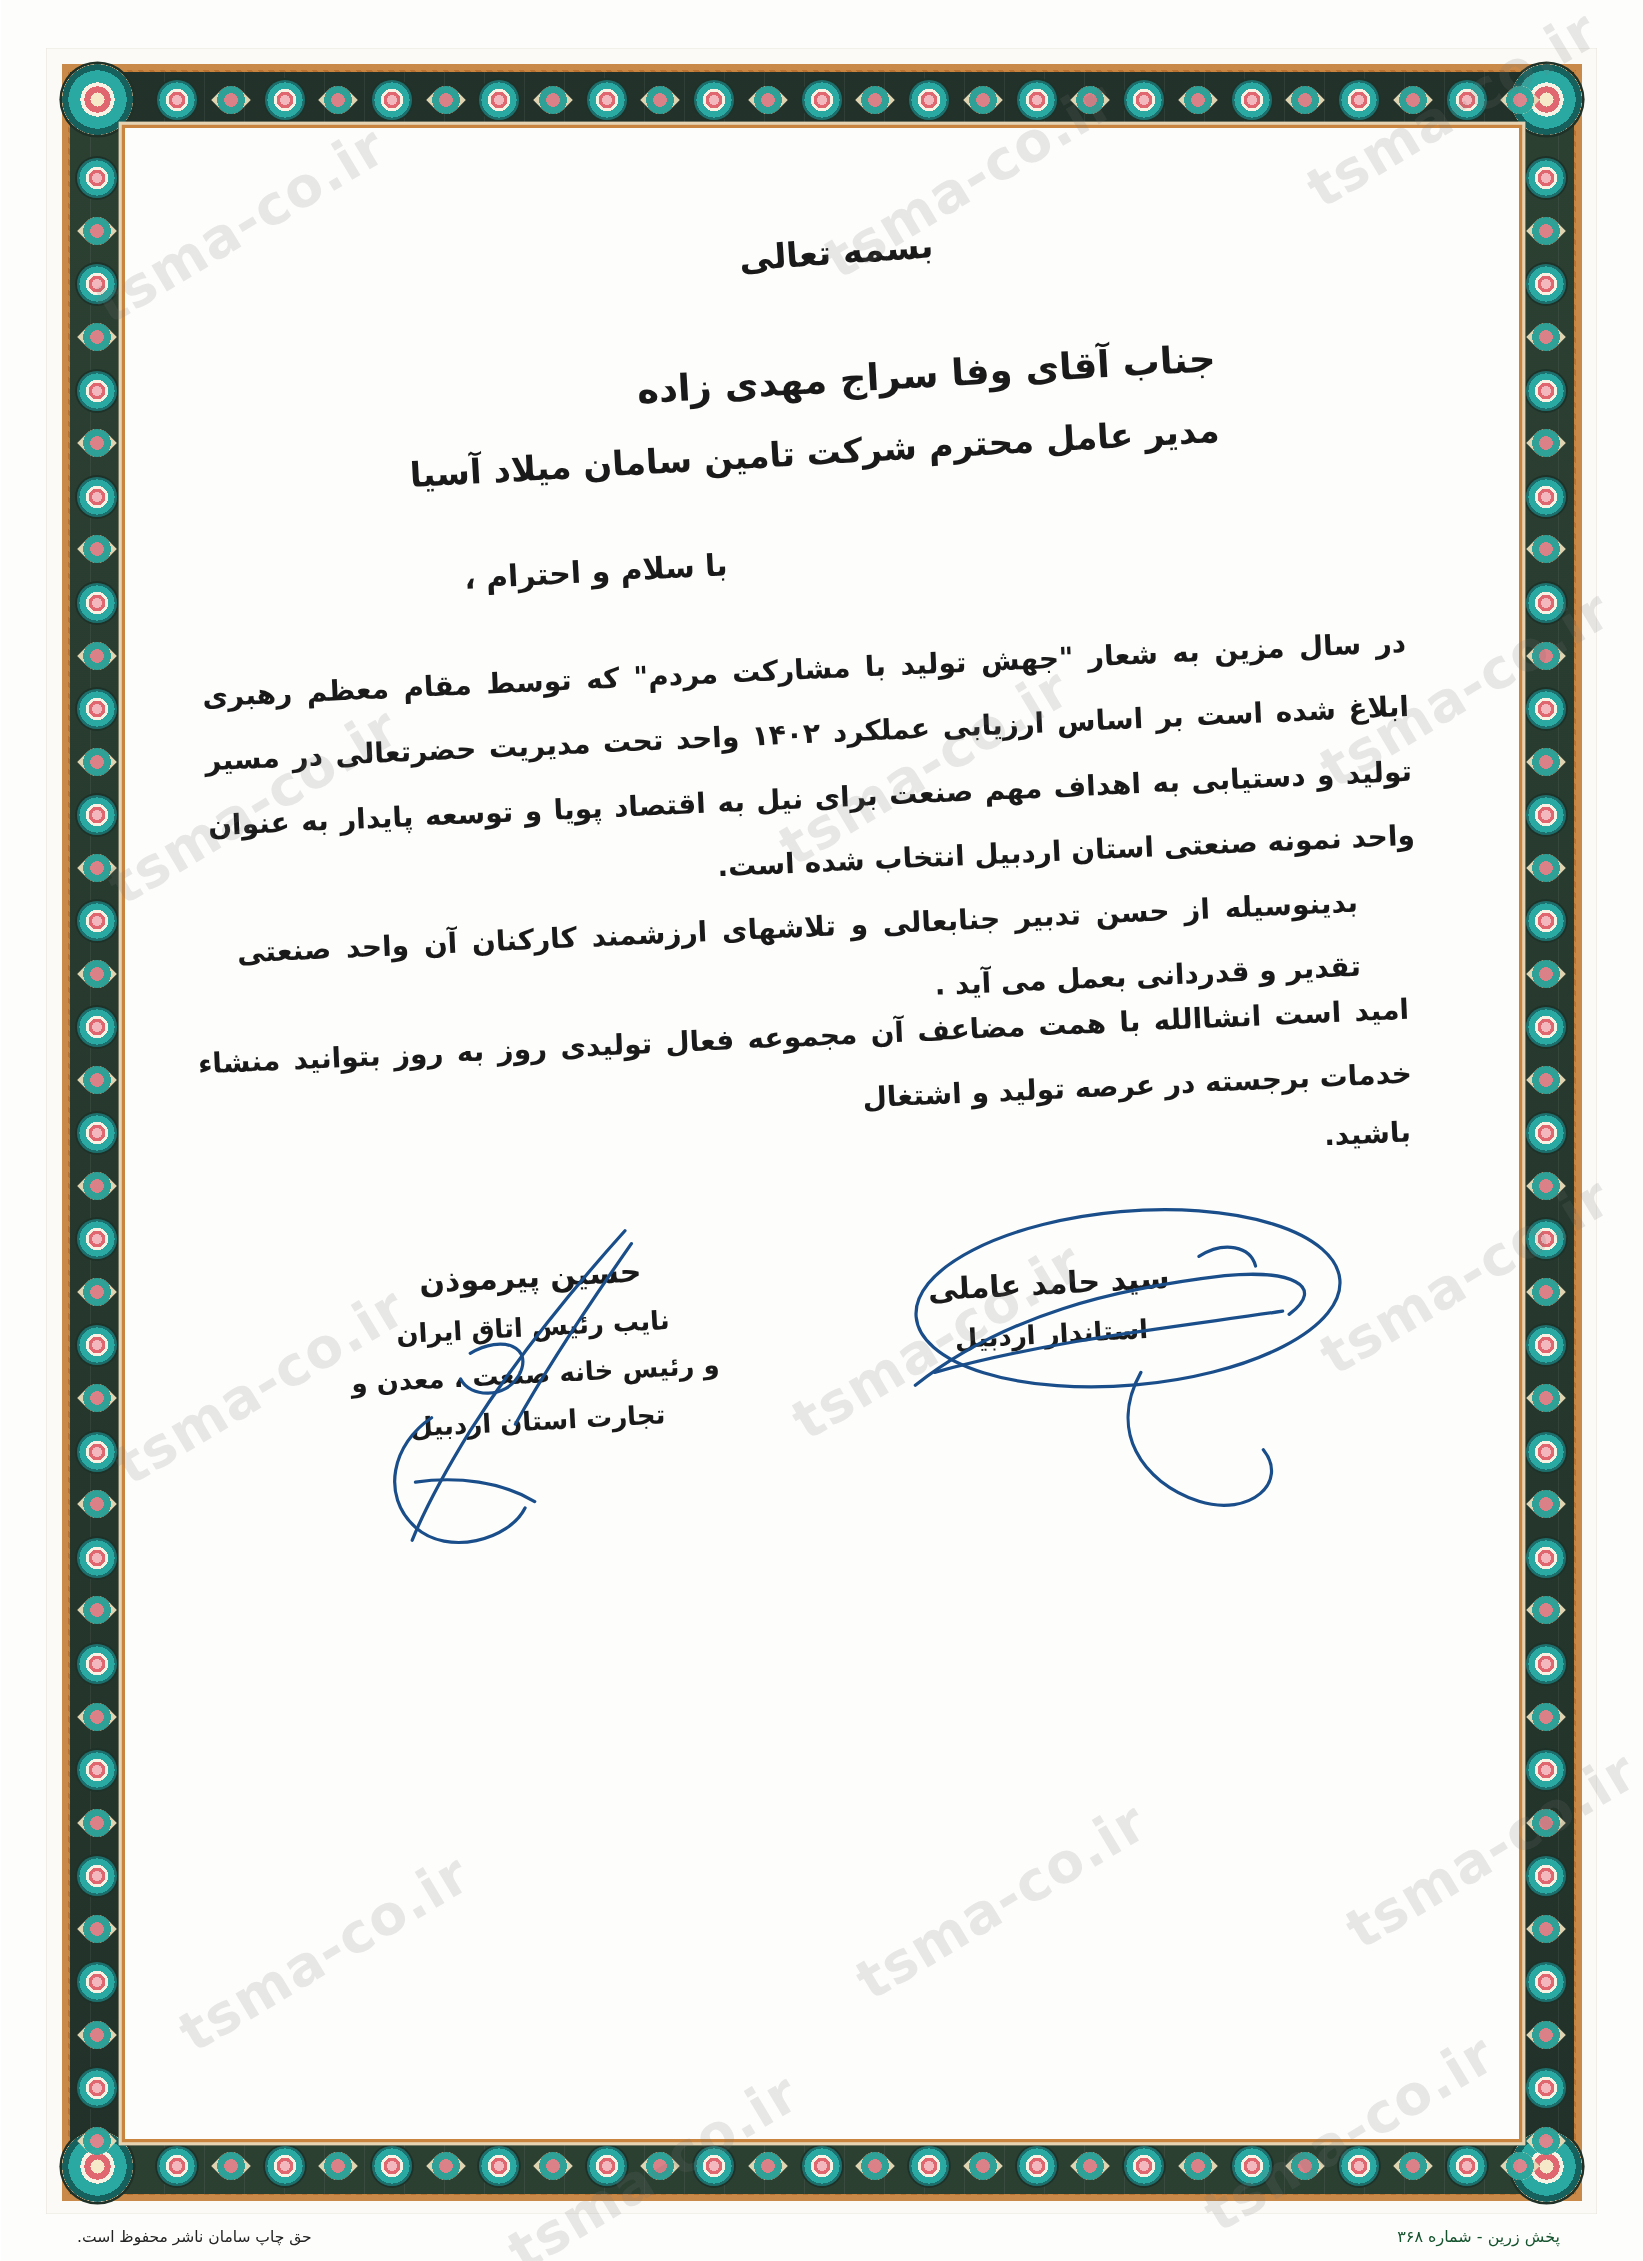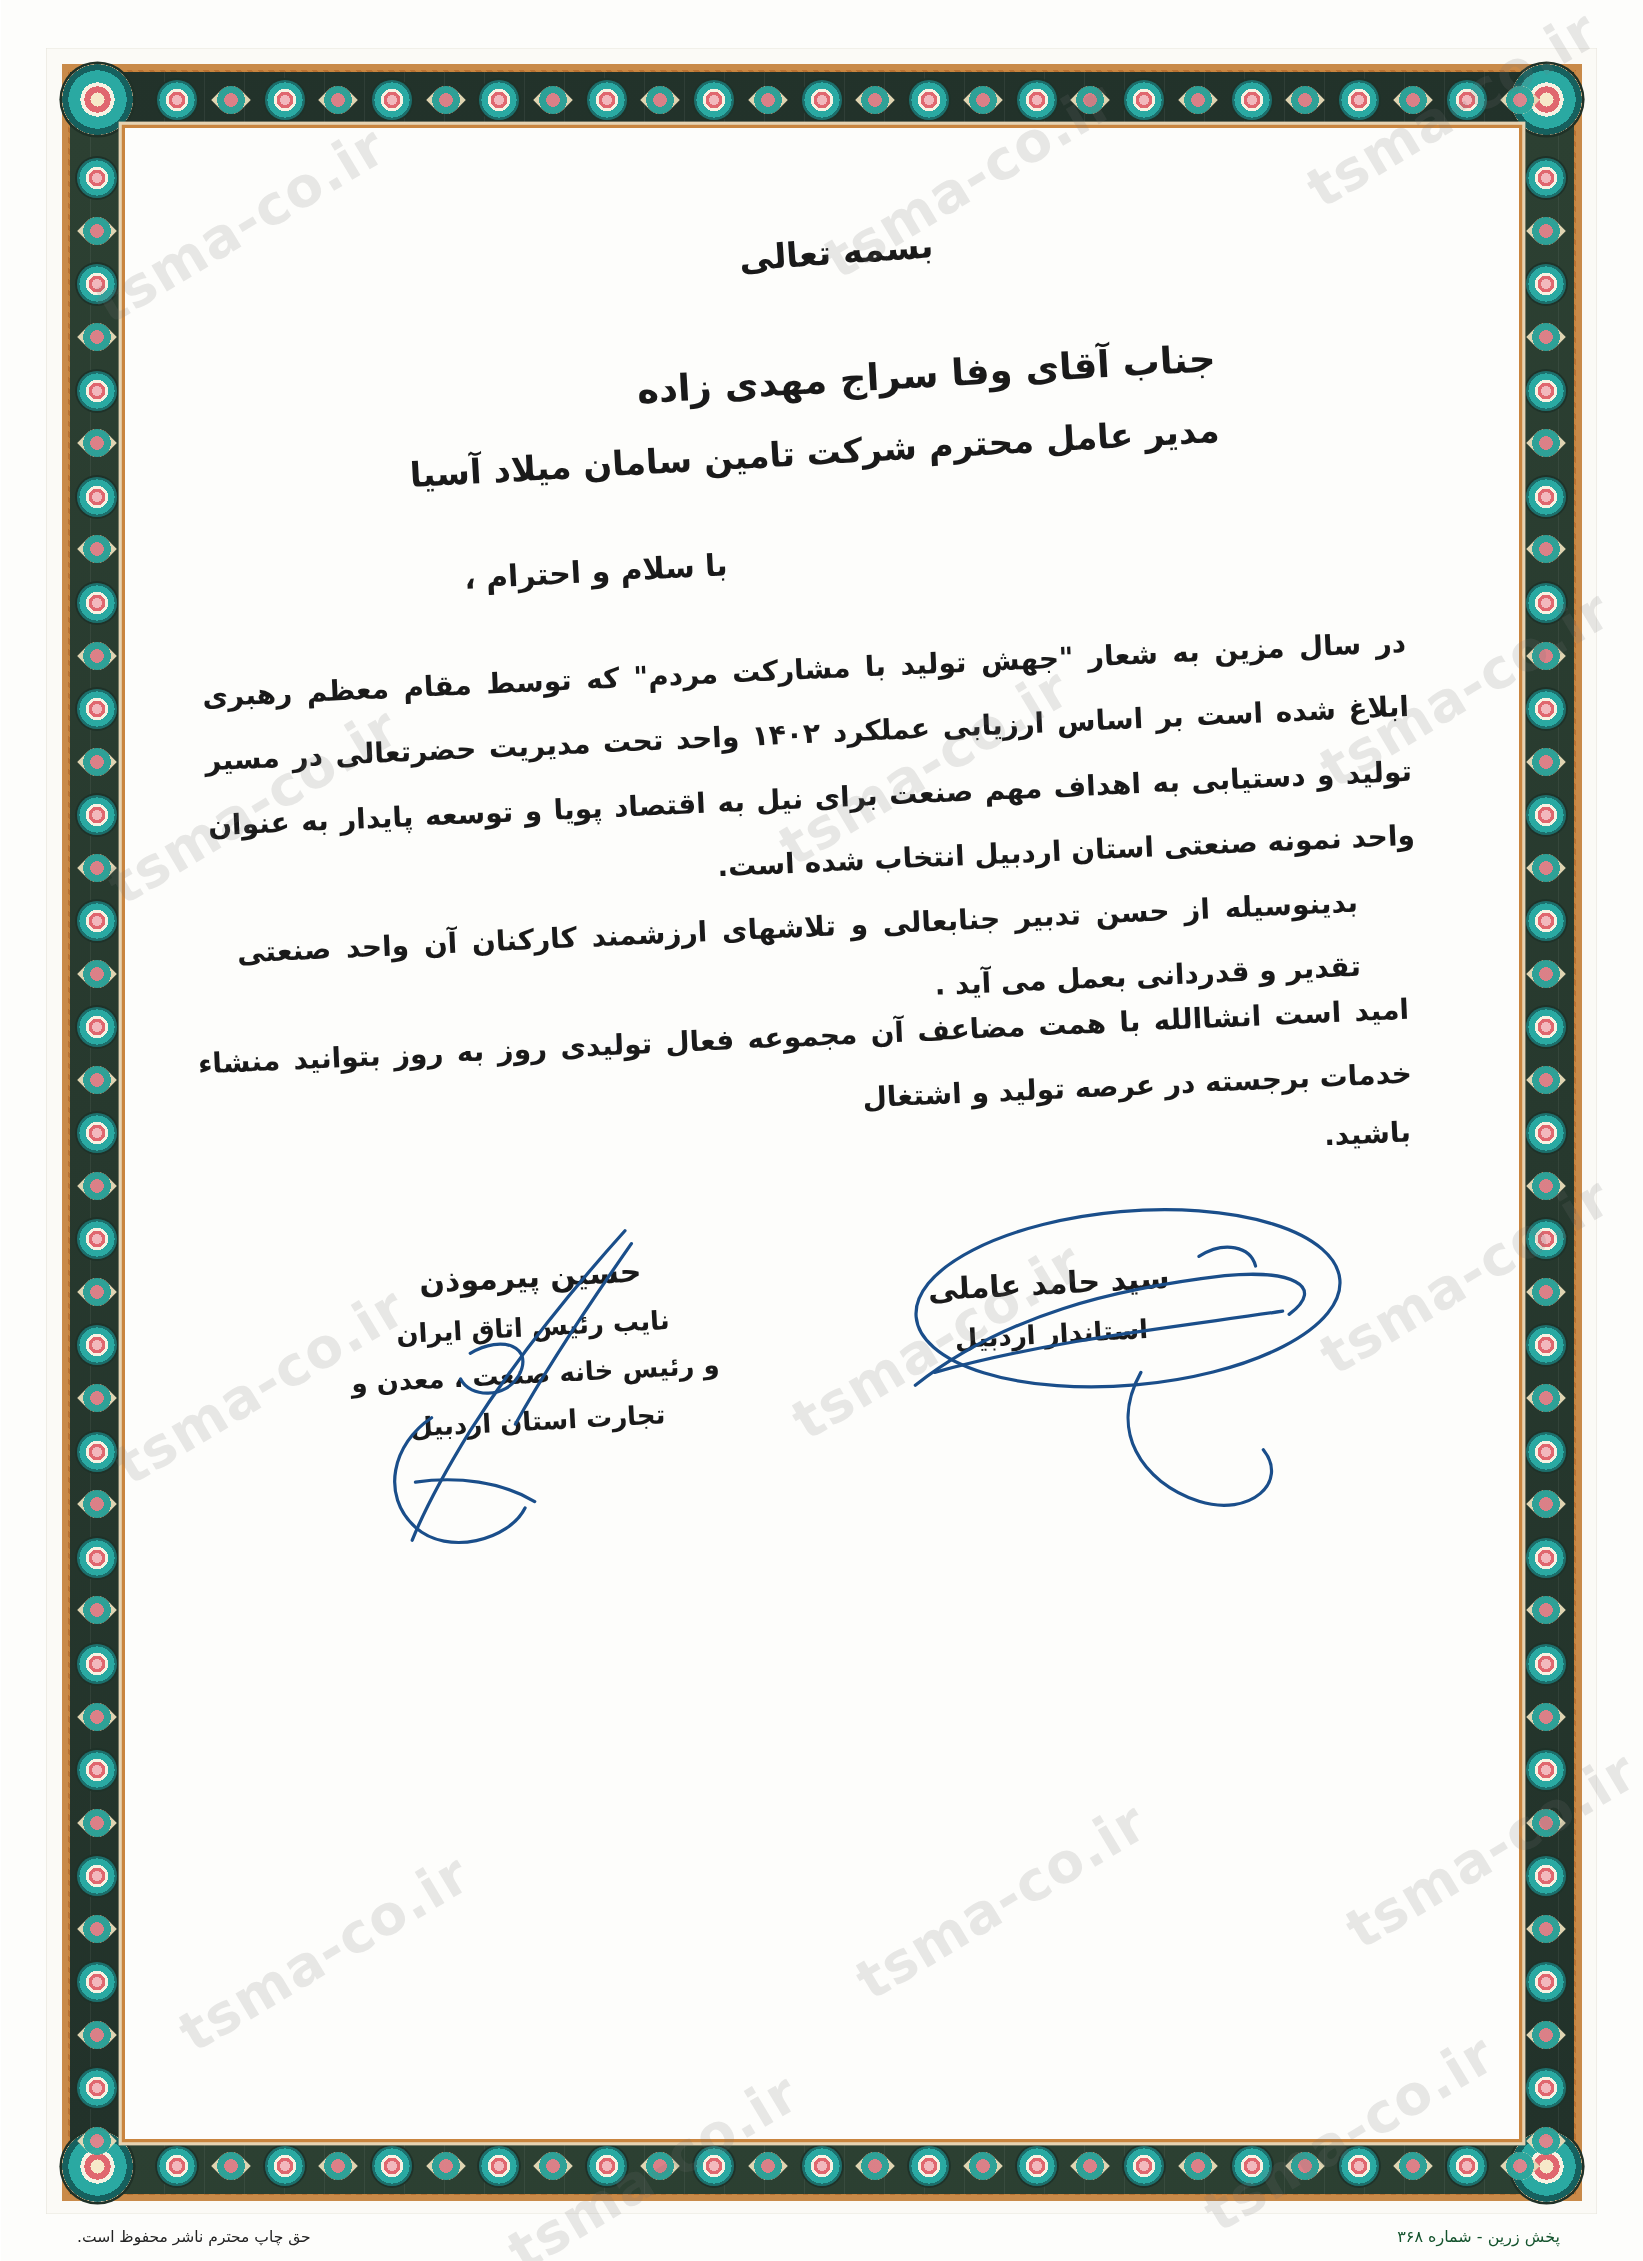--- a/index.html
+++ b/index.html
@@ -440,16 +440,16 @@
       <div class="wm" style="left: 774px; top: 1309px;">tsma-co.ir</div>
       <div class="wm" style="left: 1302px; top: 1244px;">tsma-co.ir</div>
       <div class="wm" style="left: 161px; top: 1921px;">tsma-co.ir</div>
       <div class="wm" style="left: 838px; top: 1869px;">tsma-co.ir</div>
       <div class="wm" style="left: 1328px; top: 1818px;">tsma-co.ir</div>
       <div class="wm" style="left: 490px; top: 2140px;">tsma-co.ir</div>
       <div class="wm" style="left: 1186px; top: 2101px;">tsma-co.ir</div>
     </div>
 
   <div id="footer-right">پخش زرین - شماره ۳۶۸</div>
-  <div id="footer-left">حق چاپ محترم ناشر محفوظ است.</div>
+  <div id="footer-left">حق چاپ سامان ناشر محفوظ است.</div>
 
 </div>
 
 
 </body></html>

